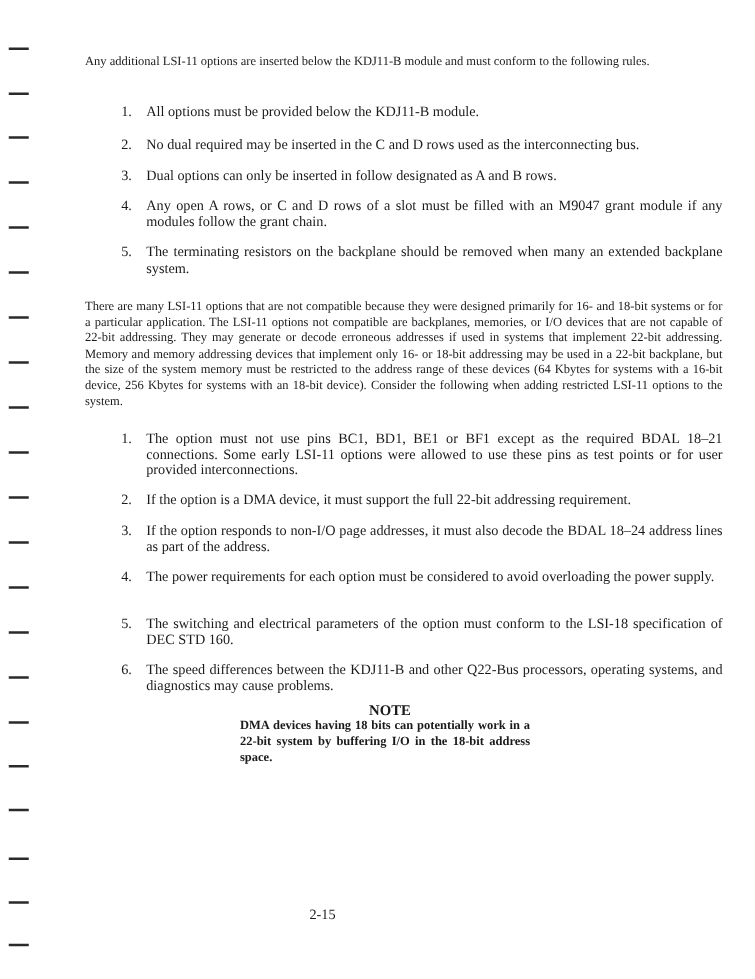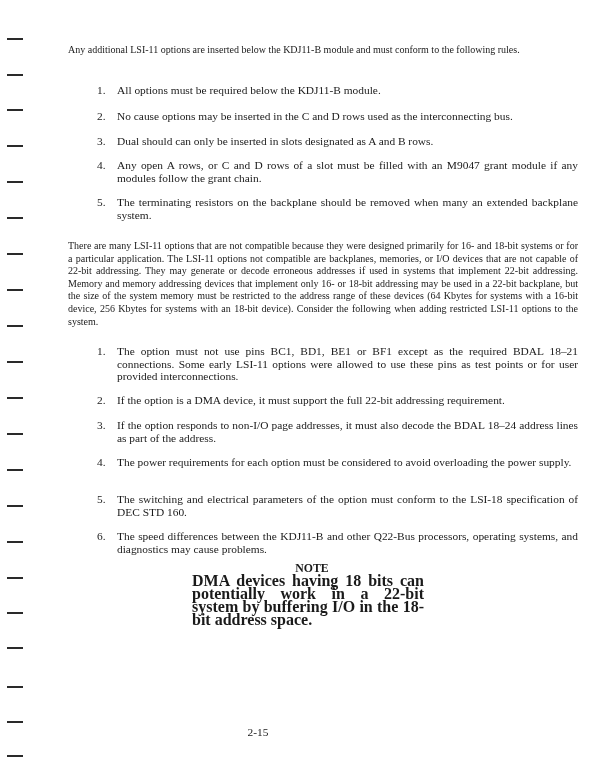--- a/index.html
+++ b/index.html
@@ -11,21 +11,21 @@
           text-align: justify; }
   .para.lastline-left { text-align-last: left; }
   .item { position: absolute; left: 97px; width: 481px; font-size: 11.4px; line-height: 12.6px; }
   .item .num { position: absolute; left: 0; top: 0; width: 18px; }
   .item .txt { margin-left: 20px; display: block; text-align: justify; text-align-last: left; }
   .heading { position: absolute; left: 68px; font-weight: bold; font-size: 11.4px; line-height: 12.6px; }
   .heading .hnum { display: inline-block; width: 36px; }
   .note-title { position: absolute; left: 0; width: 604px; text-align: center; top: 562px;
                 font-weight: bold; font-size: 11.8px; line-height: 13px; padding-left: 20px; box-sizing: border-box; }
   .note-body { position: absolute; left: 192px; width: 232px; top: 574px; font-weight: bold;
-               font-size: 16px; line-height: 13px; text-align: justify; text-align-last: left; }
+               font-size: 10px; line-height: 13px; text-align: justify; text-align-last: left; }
   .page-number { position: absolute; left: 0; width: 496px; top: 726px; text-align: center;
                  font-size: 11.4px; padding-left: 20px; box-sizing: border-box; }
 </style>
 </head>
 <body>
 
 <div class="page">
 
   <div>
     <div class="margin-mark" style="top:38px"></div>
@@ -49,29 +49,29 @@
     <div class="margin-mark" style="top:686px"></div>
     <div class="margin-mark" style="top:721px"></div>
     <div class="margin-mark" style="top:755px"></div>
   </div>
 
   <p class="para lastline-left" style="top:44px;margin:0">Any additional LSI-11 options are inserted below the KDJ11-B module and must conform to the following rules.</p>
 
   <div>
     <div class="item" style="top:84px">
       <span class="num">1.</span>
-      <span class="txt">All options must be required below the KDJ11-B module.</span>
+      <span class="txt">All options must be provided below the KDJ11-B module.</span>
     </div>
     <div class="item" style="top:110px">
       <span class="num">2.</span>
-      <span class="txt">No cause options may be inserted in the C and D rows used as the interconnecting bus.</span>
+      <span class="txt">No dual required may be inserted in the C and D rows used as the interconnecting bus.</span>
     </div>
     <div class="item" style="top:135px">
       <span class="num">3.</span>
-      <span class="txt">Dual should can only be inserted in slots designated as A and B rows.</span>
+      <span class="txt">Dual options can only be inserted in follow designated as A and B rows.</span>
     </div>
     <div class="item" style="top:159px">
       <span class="num">4.</span>
       <span class="txt">Any open A rows, or C and D rows of a slot must be filled with an M9047 grant module if any modules follow the grant chain.</span>
     </div>
     <div class="item" style="top:196px">
       <span class="num">5.</span>
       <span class="txt">The terminating resistors on the backplane should be removed when many an extended backplane system.</span>
     </div>
   </div>

